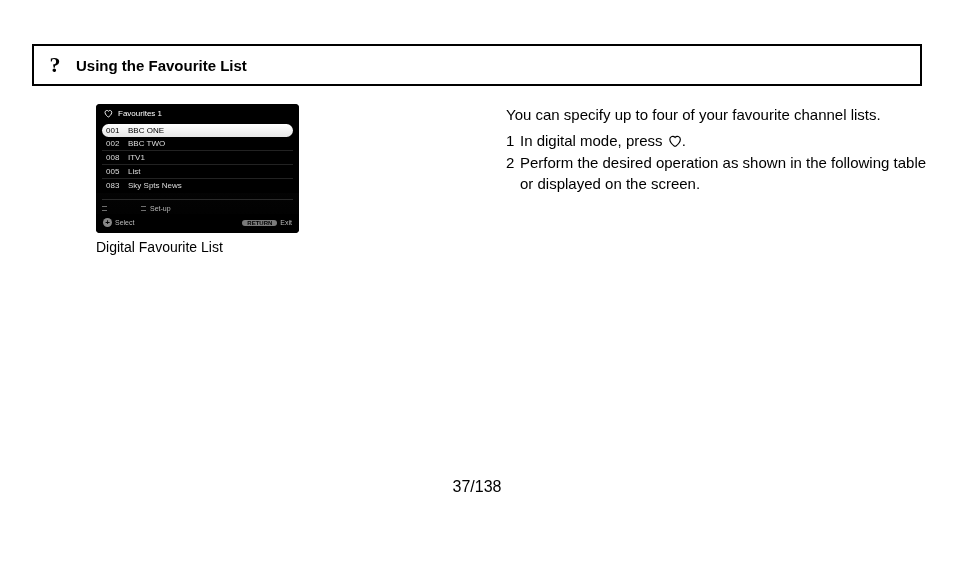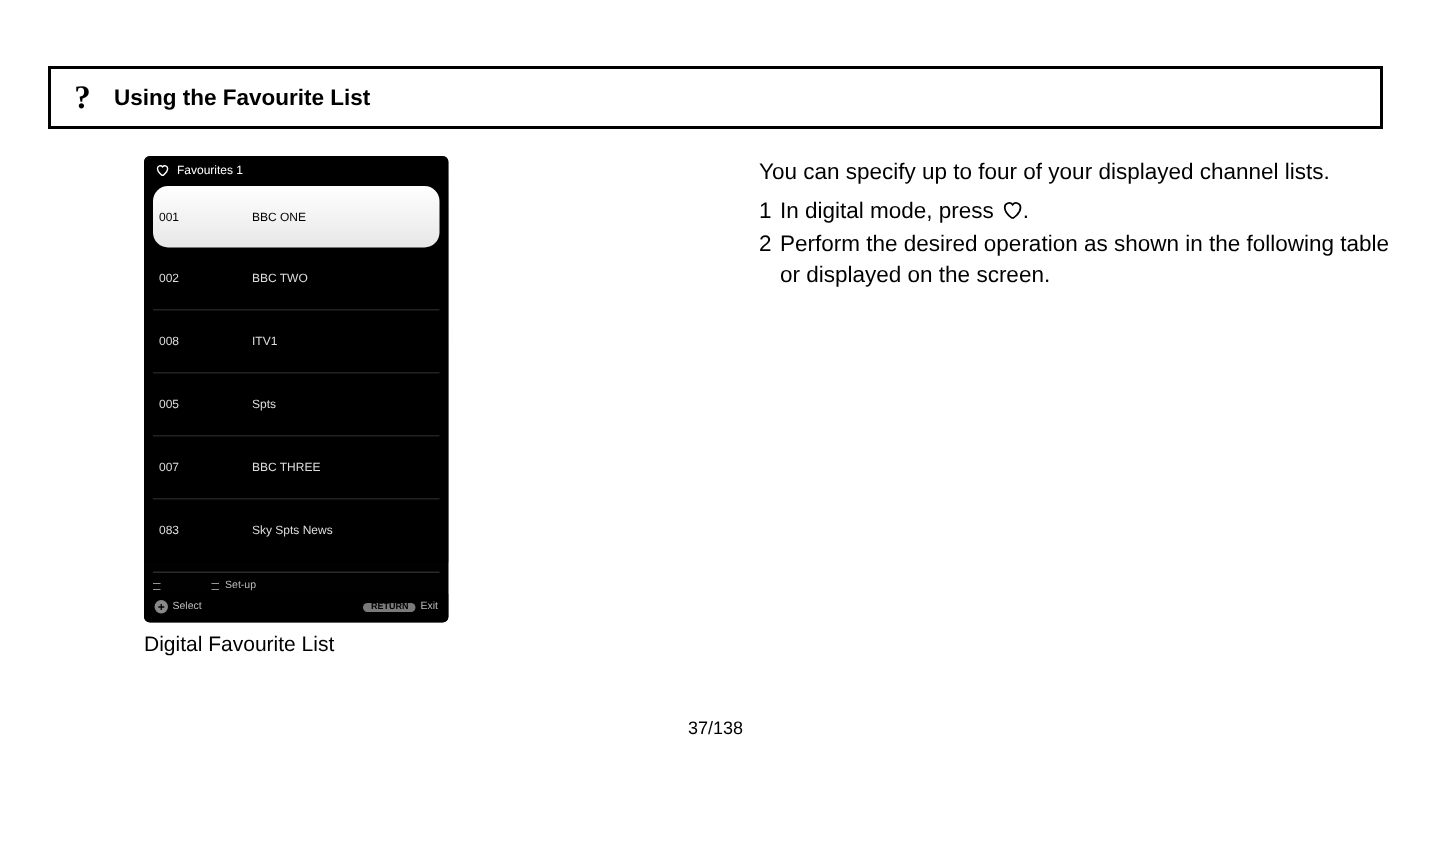--- a/index.html
+++ b/index.html
@@ -79,24 +79,23 @@
     color: #fff;
     font-size: 8px;
   }
   .tv-header svg { margin-right: 5px; }
   .tv-list {
     background: #000;
     padding: 2px 6px 1px 6px;
   }
   .tv-row {
     display: flex;
-    padding: 16px 4px;
+    padding: 2px 4px;
     color: #ddd;
     border-bottom: 1px solid #222;
-    gap: 40px;
   }
   .tv-row:last-child { border-bottom: none; }
   .tv-row .ch {
     width: 22px;
     flex-shrink: 0;
   }
   .tv-row.selected {
     background: linear-gradient(to bottom, #fff, #e7e7e7);
     color: #000;
     border-radius: 10px;
@@ -153,21 +152,21 @@
   }
 
   .heart-inline svg { vertical-align: -2px; }
 
   .page-number {
     position: absolute;
     left: 0;
     width: 954px;
     top: 478px;
     text-align: center;
-    font-size: 12px;
+    font-size: 16px;
     font-weight: 500;
   }
 </style>
 </head>
 <body>
 
 <div class="page-frame">
   <span class="help-icon">?</span>
   <span class="frame-title">Using the Favourite List</span>
 </div>
@@ -190,25 +189,21 @@
         <div class="tv-row">
           <span class="ch">002</span>
           <span>BBC TWO</span>
         </div>
         <div class="tv-row">
           <span class="ch">008</span>
           <span>ITV1</span>
         </div>
         <div class="tv-row">
           <span class="ch">005</span>
-          <span>Spts</span>
-        </div>
-        <div class="tv-row">
-          <span class="ch">007</span>
-          <span>BBC THREE</span>
+          <span>List</span>
         </div>
         <div class="tv-row">
           <span class="ch">083</span>
           <span>Sky Spts News</span>
         </div>
       </div>
       <div class="tv-divider"></div>
       <div class="tv-controls">
         <div class="ctrl">
           <span class="dash-stack">
@@ -233,21 +228,21 @@
           <span class="return-chip">RETURN</span>
           <span>Exit</span>
         </div>
       </div>
     </div>
 
     <div class="caption">Digital Favourite List</div>
   </div>
 
   <div class="right-col">
-    <p>You can specify up to four of your displayed channel lists.</p>
+    <p>You can specify up to four of your favourite channel lists.</p>
     <div class="step">
       <span class="num">1</span>
       <span class="txt">
         <span>In digital mode, press </span><span class="heart-inline"><svg width="15" height="14" viewBox="0 0 24 24" fill="none" stroke="#000" stroke-width="2">
               <path d="M12 21s-8-6-8-12a5 5 0 0 1 9-3 5 5 0 0 1 9 3c0 6-8 12-8 12z"></path>
             </svg></span><span>.</span>
       </span>
     </div>
     <div class="step">
       <span class="num">2</span>

